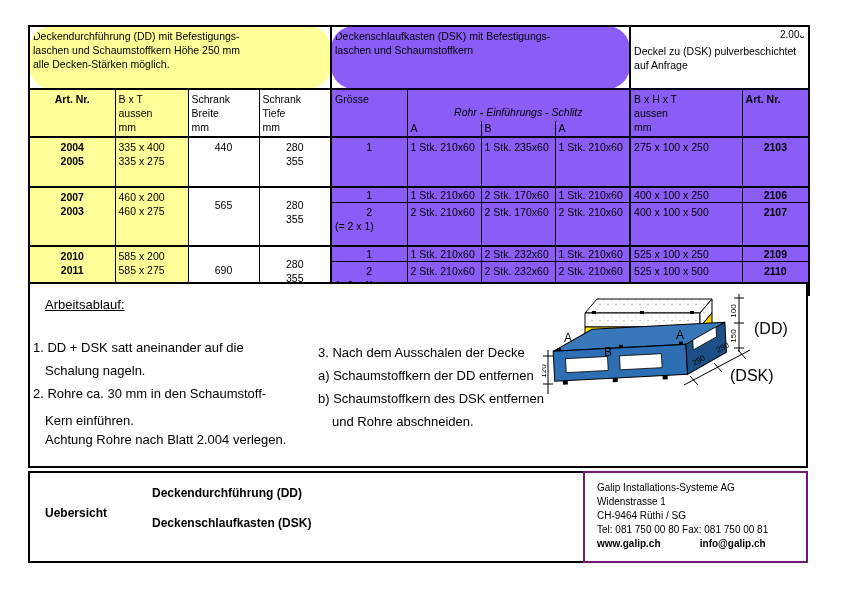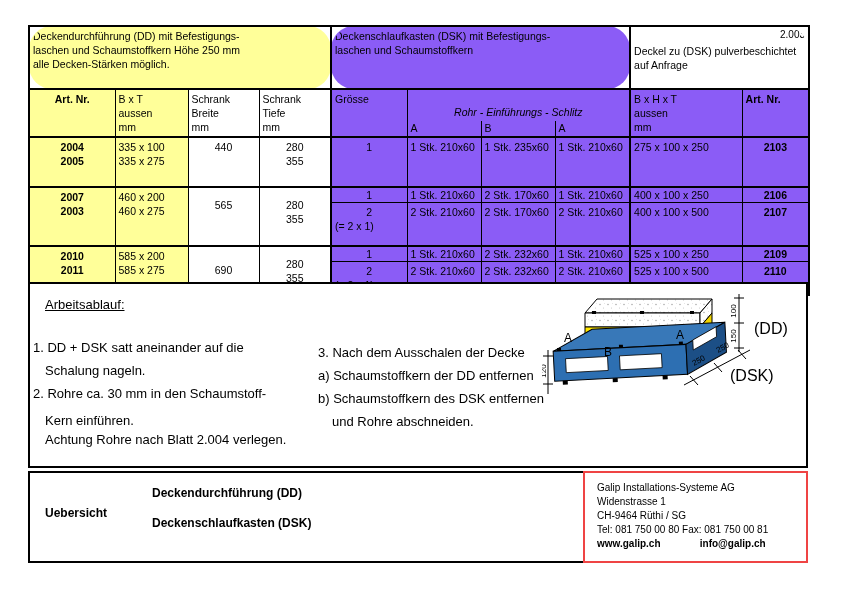--- a/index.html
+++ b/index.html
@@ -29,21 +29,21 @@
   
   .midbox{position:absolute;left:28px;top:282px;width:776px;height:182px;
           border:2px solid #000;background:#fff;}
   .wfline{position:absolute;font-size:13px;white-space:nowrap;}
   .wftitle{text-decoration:underline;}
 
   
   .footleft{position:absolute;left:28px;top:471px;width:553px;height:88px;
             border:2px solid #000;background:#fff;}
   .footright{position:absolute;left:583px;top:471px;width:221px;height:88px;
-             border:2px solid #ef4444;background:#fff;}
+             border:2px solid #701a75;background:#fff;}
   .uebersicht{position:absolute;left:15px;top:33px;font-size:12px;font-weight:bold;}
   .ftitle{position:absolute;left:122px;font-size:12px;font-weight:bold;white-space:nowrap;}
   .comp{position:absolute;left:12px;font-size:10px;white-space:nowrap;line-height:13px;}
   .compbold{font-weight:bold;}
   .webspan{display:inline-block;width:100px;}
 
   svg text{font-family:"Liberation Sans","DejaVu Sans",sans-serif;}
 </style>
 </head>
 <body>
@@ -113,21 +113,21 @@
       <td class="cyan colhdr tB" style="border-top:none;padding:0 3px;">B</td>
       <td class="cyan colhdr tB" style="border-top:none;padding:0 3px;">A</td>
     </tr>
 
     <tr style="height:50px">
       <td class="yellow b ctr padtop tB">
         <div>2004</div>
         <div>2005</div>
       </td>
       <td class="yellow padtop tB">
-        <div>335 x 100</div>
+        <div>335 x 400</div>
         <div>335 x 275</div>
       </td>
       <td class="white ctr padtop tB">440</td>
       <td class="white ctr padtop tB tR">
         <div>280</div>
         <div>355</div>
       </td>
       <td class="cyan ctr padtop tB">1</td>
       <td class="cyan padtop tB">1 Stk. 210x60</td>
       <td class="cyan padtop tB">1 Stk. 235x60</td>

